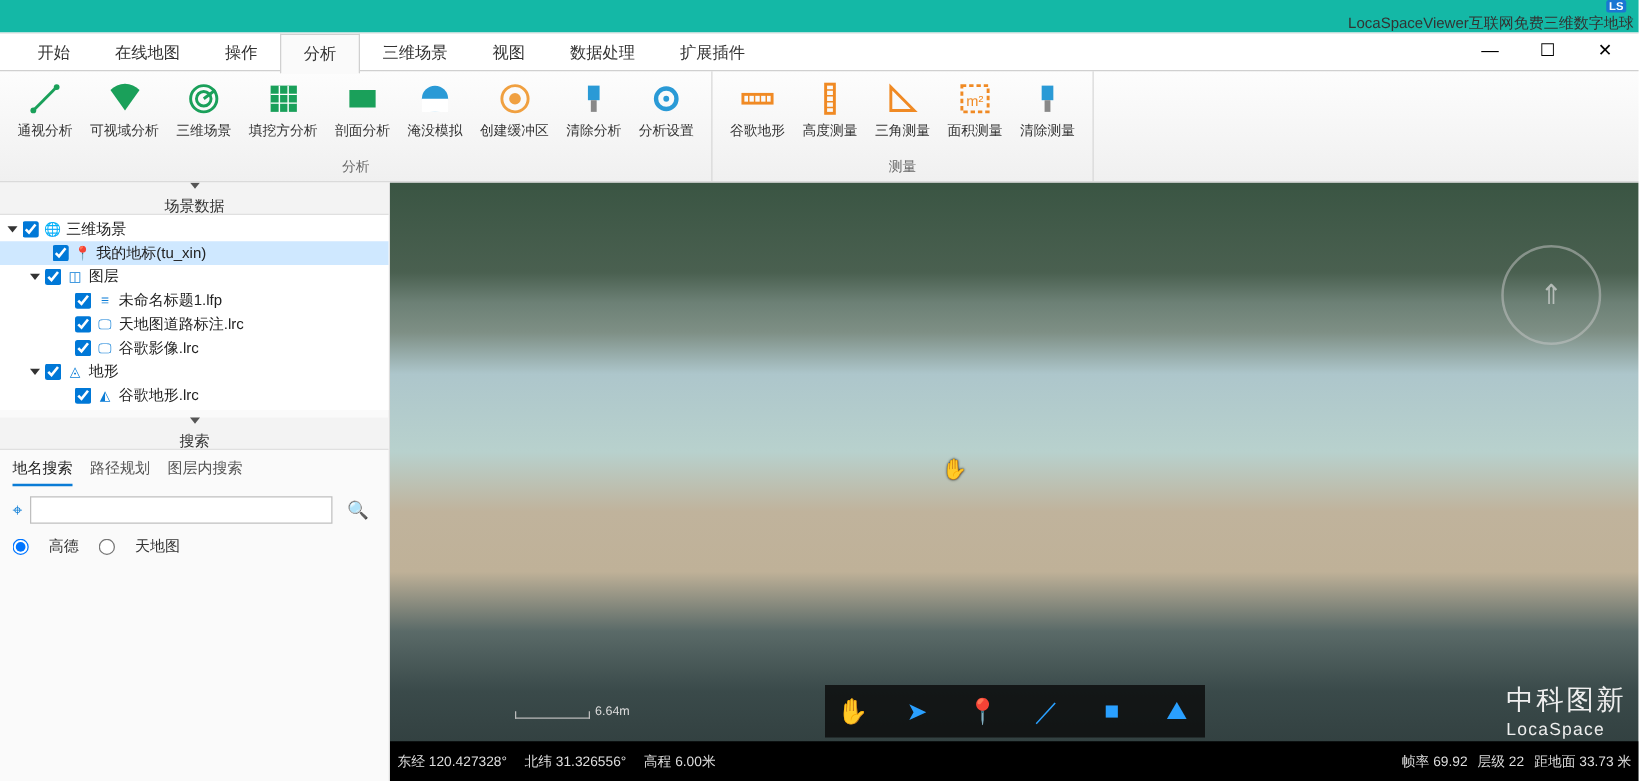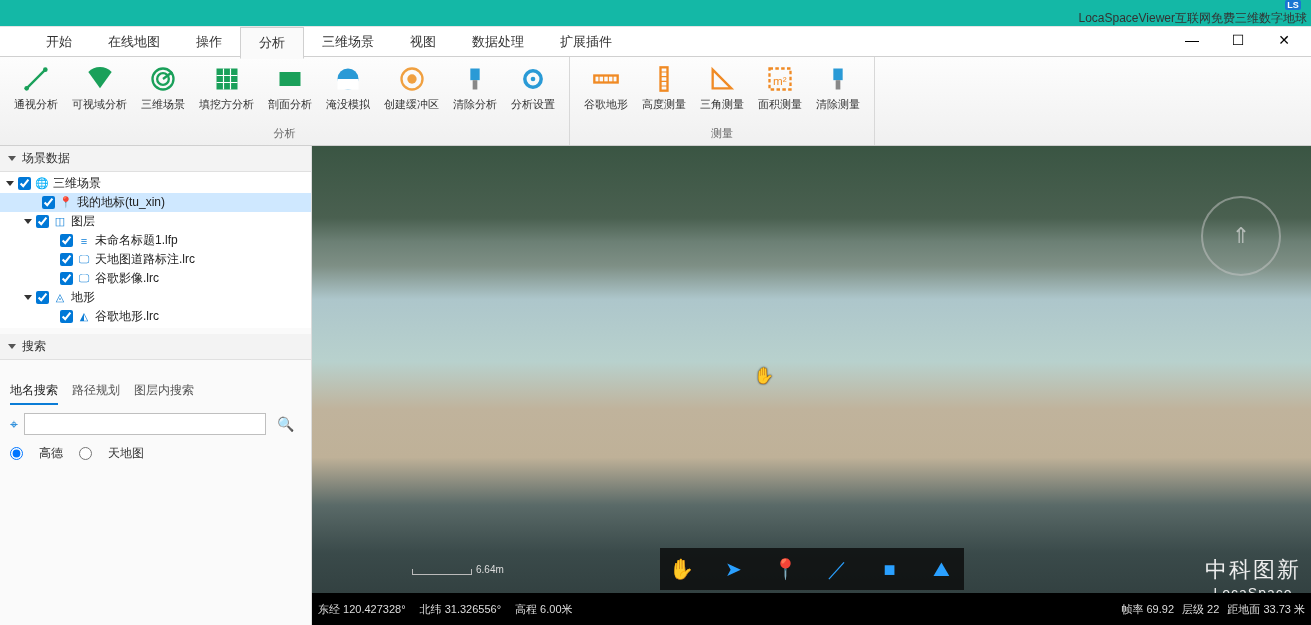--- a/index.html
+++ b/index.html
@@ -6,69 +6,69 @@
 body { width: 1311px; height: 625px; background: #fff; overflow: hidden; font-size: 12px; display: flex; flex-direction: column; }
 
 
 .titlebar { height: 26px; display: flex; align-items: flex-end; padding: 0 4px; background: #14b8a6; flex-direction: column; }
 .titlebar .appicon { width: 16px; height: 16px; background: #1976d2; color: #fff; font-size: 9px; font-weight: bold; display: flex; align-items: center; justify-content: center; border-radius: 2px; margin-right: 6px; }
 .titlebar .title { flex: 1; font-size: 12px; color: #333; }
 .winbtns { display: flex; }
 .winbtn { width: 46px; height: 26px; display: flex; align-items: center; justify-content: center; font-size: 14px; cursor: pointer; }
 
 
-.menubar { height: 30px; display: flex; align-items: center; padding: 0 28px; gap: 0; border-top: 1px solid #e5e5e5; }
+.menubar { height: 30px; display: flex; align-items: center; padding: 0 12px; gap: 0; border-top: 1px solid #e5e5e5; }
 .menuitem { padding: 6px 18px; font-size: 13px; color: #333; cursor: pointer; }
 .menuitem.active { background: #fafafa; border: 1px solid #d0d0d0; border-bottom: 1px solid #fafafa; position: relative; top: 1px; }
 
 
 .ribbon { height: 90px; background: linear-gradient(#fdfdfd, #f0f0f0); border-top: 1px solid #d0d0d0; border-bottom: 1px solid #d0d0d0; display: flex; }
 .ribgroup { display: flex; flex-direction: column; padding: 4px 8px 2px 8px; border-right: 1px solid #d8d8d8; }
 .ribbtns { display: flex; gap: 2px; flex: 1; }
 .ribbtn { display: flex; flex-direction: column; align-items: center; justify-content: flex-start; padding: 4px 6px; cursor: pointer; min-width: 50px; }
 .ribbtn .ico { width: 28px; height: 28px; margin-bottom: 4px; }
 .ribbtn .lbl { font-size: 11px; color: #333; text-align: center; white-space: nowrap; }
 .ribgroup .grplabel { font-size: 11px; color: #666; text-align: center; padding: 2px 0; }
 
 
 .main { flex: 1; display: flex; overflow: hidden; }
 .sidebar { width: 312px; background: #fafafa; border-right: 1px solid #ddd; display: flex; flex-direction: column; overflow: hidden; }
-.panel-header { height: 26px; display: flex; align-items: center; padding: 0 8px; background: #f3f3f3; border-bottom: 1px solid #e0e0e0; font-size: 12px; color: #333; gap: 6px; }
+.panel-header { height: 26px; display: flex; align-items: center; padding: 0 8px; background: #f3f3f3; border-bottom: 1px solid #e0e0e0; font-size: 12px; color: #333; gap: 6px; flex-direction: column; }
 .caret { width: 0; height: 0; border-left: 4px solid transparent; border-right: 4px solid transparent; border-top: 5px solid #555; display: inline-block; }
 
 .tree { background: #fff; font-size: 12px; padding: 2px 0; }
 .treerow { display: flex; align-items: center; height: 19px; gap: 4px; padding-right: 6px; cursor: pointer; }
 .treerow.selected { background: #cfe8ff; }
 .tri { width: 0; height: 0; border-left: 4px solid transparent; border-right: 4px solid transparent; border-top: 5px solid #333; display: inline-block; }
 .spacer { display: inline-block; width: 14px; }
 .cb { width: 13px; height: 13px; accent-color: #0078d7; }
 .ticon { width: 14px; height: 14px; display: inline-flex; align-items: center; justify-content: center; font-size: 11px; color: #0a7cd6; }
 .treerow .label { font-size: 12px; color: #222; white-space: nowrap; }
 
 .search-tabs { display: flex; gap: 14px; padding: 6px 10px 4px 10px; font-size: 12px; }
-.stab { color: #555; cursor: pointer; padding-bottom: 4px; margin-top: 16px; }
+.stab { color: #555; cursor: pointer; padding-bottom: 4px; }
 .stab.active { color: #222; border-bottom: 2px solid #0a7cd6; }
 .search-row { display: flex; align-items: center; gap: 6px; padding: 4px 10px; }
 .search-row .marker { color: #0a7cd6; font-size: 14px; }
 .search-row input[type=text] { flex: 1; height: 22px; border: 1px solid #bfbfbf; padding: 0 6px; font-size: 12px; }
 .search-row .go { color: #0a7cd6; font-size: 14px; cursor: pointer; padding: 0 6px; }
 .radio-row { display: flex; align-items: center; gap: 16px; padding: 6px 10px; font-size: 12px; color: #333; }
 .radio-row label { display: flex; align-items: center; gap: 16px; }
 
 
 .viewport { flex: 1; position: relative; background: linear-gradient(180deg, #3a5543 0%, #4a6050 15%, #6c8075 20%, #7e8f85 25%, #adc6cb 32%, #b8d1cd 45%, #c0b39c 55%, #bfb198 65%, #5a6a68 75%, #3a4a4a 85%, #2d3a3a 100%); overflow: hidden; }
 .cursor-hand { position: absolute; top: 220px; left: 442px; font-size: 16px; color: #fff; text-shadow: 0 0 2px #000; pointer-events: none; }
 .scalebar { position: absolute; left: 100px; bottom: 50px; color: #ddd; font-size: 10px; display: flex; align-items: flex-end; gap: 4px; }
 .scalebar .bar { width: 60px; height: 6px; border-left: 1px solid #bbb; border-right: 1px solid #bbb; border-bottom: 1px solid #bbb; }
 .compass { position: absolute; top: 50px; right: 30px; width: 80px; height: 80px; border: 2px solid rgba(200,200,200,0.5); border-radius: 50%; display: flex; align-items: center; justify-content: center; color: rgba(220,220,220,0.7); font-size: 22px; }
 
 .tooldock { position: absolute; left: 50%; transform: translateX(-50%); bottom: 35px; height: 42px; background: rgba(10,10,10,0.8); display: flex; align-items: center; padding: 0 10px; gap: 28px; }
 .dockbtn { color: #2aa0ff; font-size: 20px; cursor: pointer; width: 24px; text-align: center; }
 
-.brand { position: absolute; right: 10px; bottom: 24px; text-align: center; color: #eee; font-family: serif; }
+.brand { position: absolute; right: 10px; bottom: 34px; text-align: left; color: #eee; font-family: serif; }
 .brand .cn { font-size: 22px; letter-spacing: 2px; }
 .brand .en { font-size: 14px; letter-spacing: 1px; }
 
 .statusbar { height: 18px; background: #000; color: #ddd; font-size: 11px; display: flex; align-items: center; padding: 16px 6px; justify-content: space-between; }
 .statusbar .left { display: flex; gap: 14px; }
 .statusbar .right { display: flex; gap: 8px; }
 </style>
 </head>
 <body>
 

